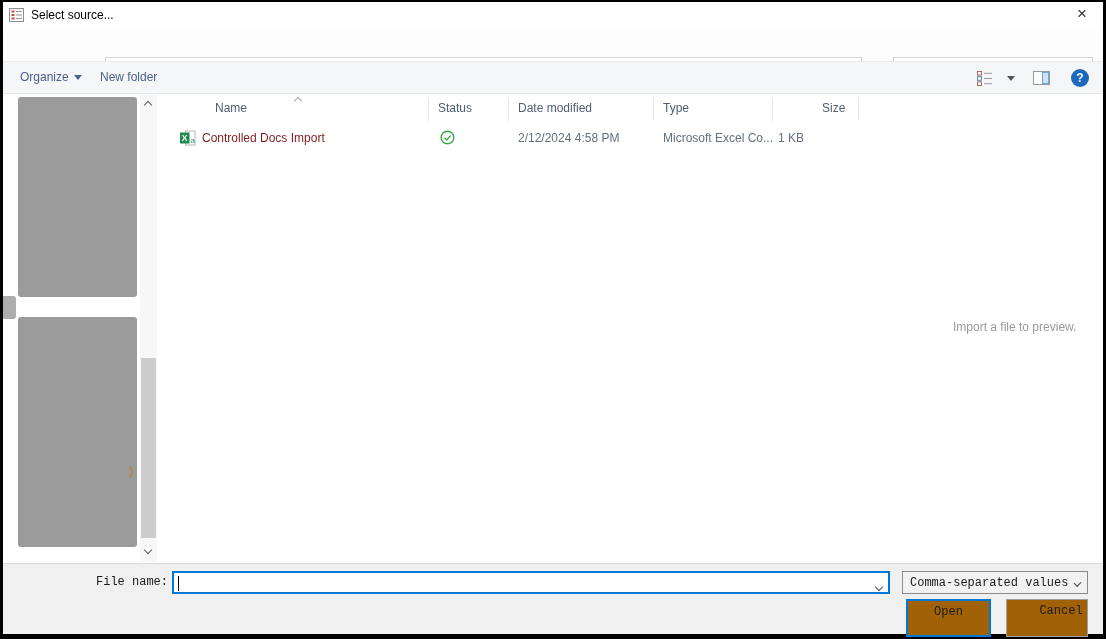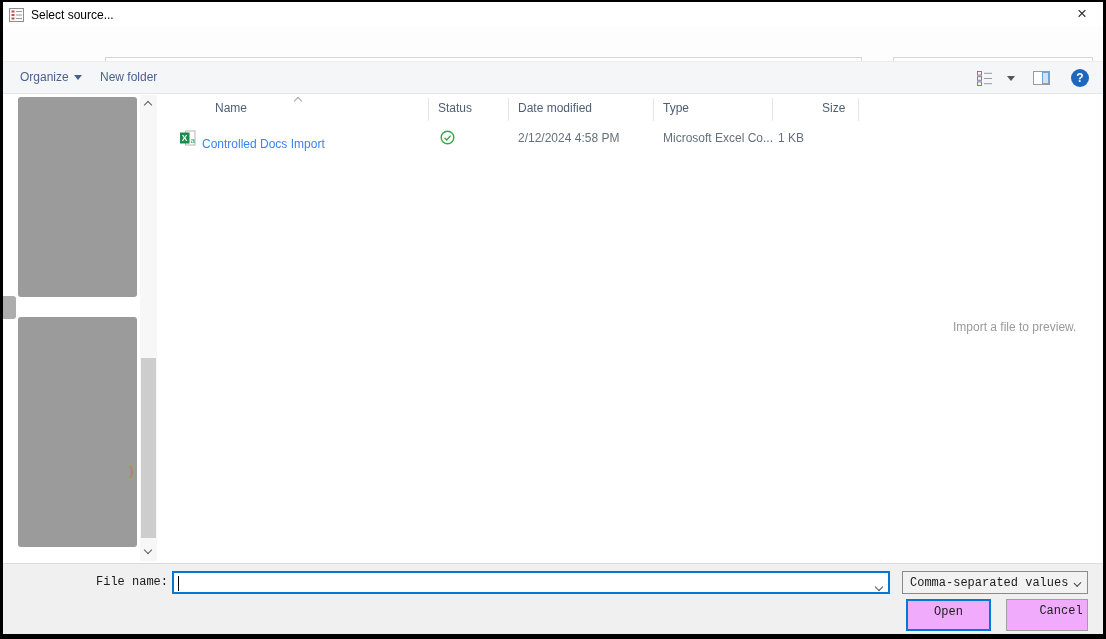--- a/index.html
+++ b/index.html
@@ -53,38 +53,38 @@
   .redact { position:absolute; background:#9b9b9b; border-radius:3px; }
   .sb-scroll { position:absolute; left:137px; top:93px; width:17px; height:466px; background:#f7f7f7; }
   .sb-thumb { position:absolute; left:1px; top:263px; width:15px; height:180px; background:#cdcdcd; }
   .sb-arrow { position:absolute; left:5px; color:#5c5c5c; }
 
   
   .col-header { position:absolute; top:99px; color:#4e5f73; white-space:nowrap; }
   .col-sep { position:absolute; top:96px; width:1px; height:23px; background:#e6e6e6; }
   .sort-glyph { position:absolute; left:292px; top:91px; color:#a5a5a5; }
   .file-row { position:absolute; left:163px; top:124px; width:697px; height:26px; }
-  .cell-name { position:absolute; left:36px; top:11px; color:#3b82f6; white-space:nowrap; }
+  .cell-name { position:absolute; left:36px; top:5px; color:#7f1d1d; white-space:nowrap; }
   .cell-muted { position:absolute; top:5px; color:#64707c; white-space:nowrap; }
   .preview-msg { position:absolute; left:950px; top:318px; color:#9a9a9a; }
 
   
   .footer { position:absolute; left:0; right:0; bottom:0; height:71px; background:#f0f0f0;
     border-top:1px solid #dcdcdc;font-family:Liberation Mono, monospace; }
   .fn-label { position:absolute; left:60px; top:11px; width:105px; text-align:right; color:#1b1b1b; }
   .fn-input { position:absolute; left:169px; top:7px; width:718px; height:23px; background:#fff;
     border:1px solid #0078d7; box-shadow:0 0 0 1px #0078d7 inset; }
   .fn-input input { position:absolute; left:5px; top:1px; width:688px; height:19px; border:none;
     outline:none; font-family:inherit; font-size:12px; background:transparent; }
   .caret { position:absolute; left:5px; top:4px; width:1px; height:15px; background:#000; }
   .fn-chev { position:absolute; right:7px; top:8px; color:#555; }
   .ft-combo { position:absolute; left:899px; top:7px; width:186px; height:23px; background:#f2f2f2;
     border:1px solid #8b8b8b; display:flex; align-items:center; padding:0 7px; color:#1b1b1b; }
   .ft-combo .chev { margin-left:auto; color:#444; }
-  .btn { position:absolute; top:35px; height:32px; background:#f0abfc; text-align:center;
+  .btn { position:absolute; top:35px; height:38px; background:#a16207; text-align:center;
     line-height:22px; color:#1b1b1b; }
   .btn-open { left:903px; width:85px; border:2px solid #0078d7; }
   .btn-cancel { left:1003px; width:82px; border:1px solid #9f9f9f; line-height:23px;padding-left:28px; }
 </style>
 </head>
 <body>
 
 <div class="dialog">
 
   <div class="titlebar">

